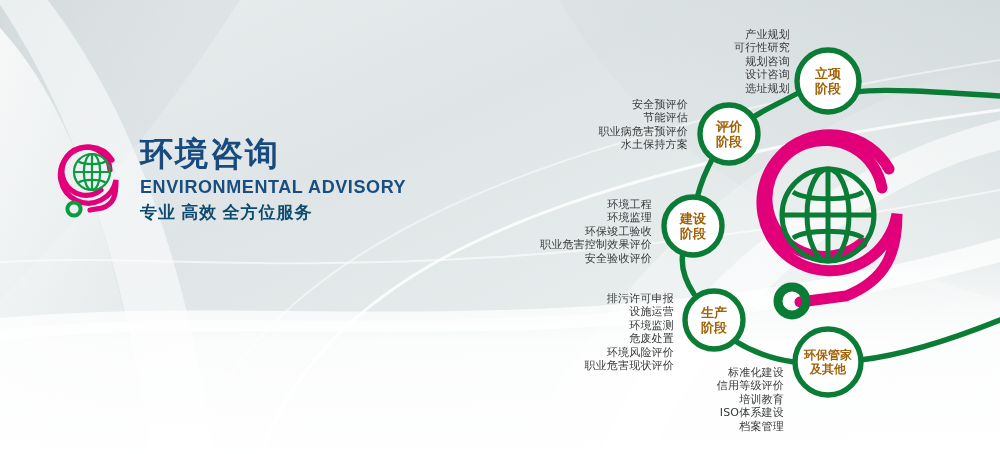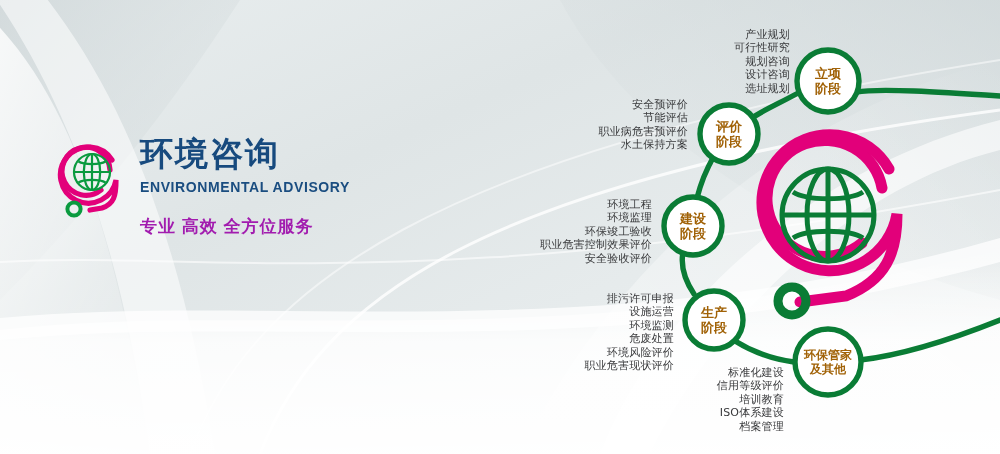--- a/index.html
+++ b/index.html
@@ -13,26 +13,26 @@
 
   
   .brand{position:absolute;left:56px;top:136px;width:420px;height:100px;}
   .brand-logo{position:absolute;left:0;top:4px;width:74px;height:80px;}
   .brand-text{position:absolute;left:84px;top:-2px;}
   .brand-cn{
     font-size:33px;font-weight:bold;letter-spacing:2px;
     color:#174a7e;line-height:40px;white-space:nowrap;
   }
   .brand-en{
-    font-size:14px;font-weight:bold;letter-spacing:.6px;
+    font-size:18px;font-weight:bold;letter-spacing:.6px;
     color:#1a4d80;line-height:26px;white-space:nowrap;
   }
   .brand-slogan{
     font-size:17px;font-weight:bold;letter-spacing:1px;
-    color:#a21caf;line-height:26px;margin-top:14px;white-space:nowrap;
+    color:#0c4a6e;line-height:26px;margin-top:0;white-space:nowrap;font-family:Liberation Serif, serif;
   }
 
   
   #diagram{position:absolute;left:0;top:0;width:1000px;height:454px;}
   .node-label{
     position:absolute;text-align:center;
     color:#a16207;font-weight:bold;font-size:13px;line-height:15px;
     transform:translate(-50%,-50%);white-space:nowrap;pointer-events:none;
   }
   .node-label.small{font-size:12px;line-height:14px;}

